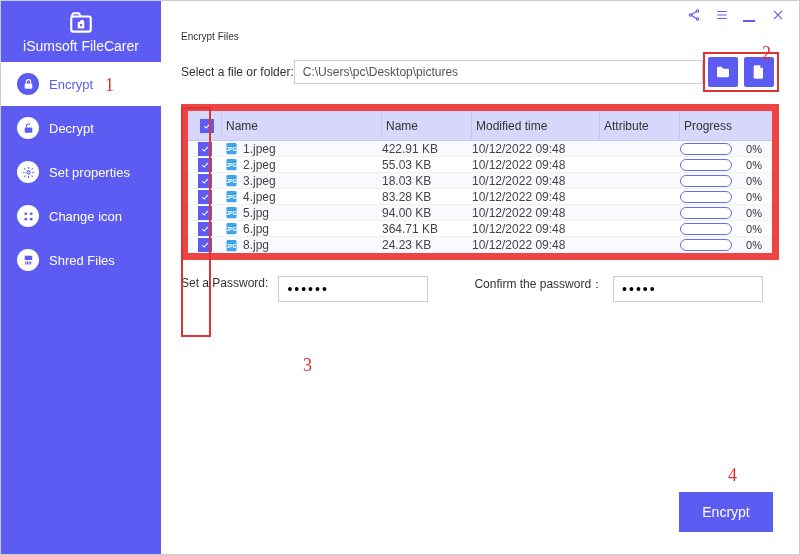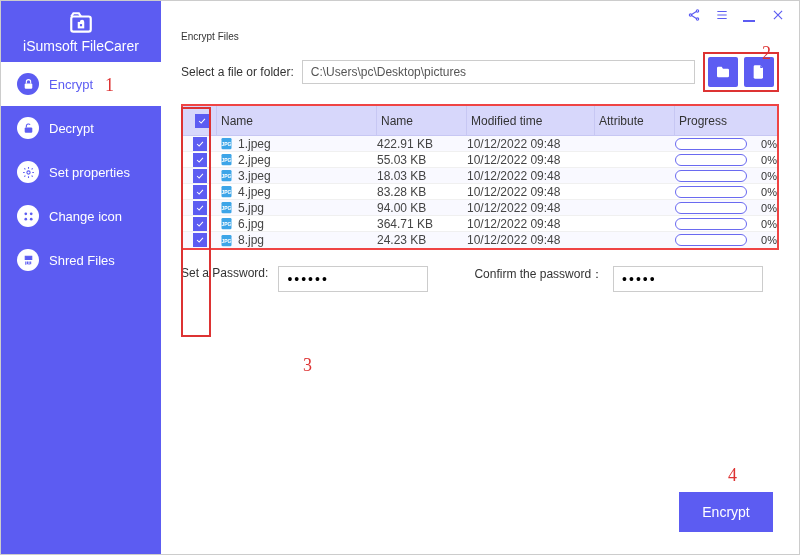--- a/index.html
+++ b/index.html
@@ -13,34 +13,34 @@
 .nav-item { display: flex; align-items: center; gap: 10px; height: 44px; padding: 0 16px; font-size: 13px; cursor: pointer; position: relative; }
 .nav-item.active { background: #fff; color: #5c5cf2; }
 .nav-item.active .nav-icon-wrap { background: #5c5cf2; color: #fff; }
 .nav-icon-wrap { width: 22px; height: 22px; border-radius: 50%; background: #fff; color: #5c5cf2; display: flex; align-items: center; justify-content: center; flex-shrink: 0; }
 .nav-icon-wrap svg { width: 13px; height: 13px; }
 .main { flex: 1; display: flex; flex-direction: column; position: relative; }
 .titlebar { height: 28px; display: flex; justify-content: flex-end; align-items: center; gap: 14px; padding-right: 14px; color: #5c5cf2; }
 .titlebar svg, .titlebar .tb-btn { width: 14px; height: 14px; cursor: pointer; stroke: #5c5cf2; }
 .tb-line { display: inline-block; width: 12px; height: 2px; background: #5c5cf2; margin-top: 2px;}
 .section-title { padding: 2px 20px 10px 20px; font-size: 10px; color: #333; }
-.path-row { display: flex; align-items: center; gap: 8px; padding: 0 20px 12px 20px; }
+.path-row { display: flex; align-items: center; gap: 0; padding: 0 20px 12px 20px; }
 .path-label { font-size: 12px; color: #333; white-space: nowrap; }
 .path-input { flex: 1; border: 1px solid #ccc; height: 24px; padding: 0 8px; font-size: 12px; color: #555; background: #fff; }
 .path-btns { display: flex; gap: 6px; border: 2px solid #d33; padding: 3px; position: relative;}
 .path-btn { width: 30px; height: 30px; background: #5c5cf2; color: #fff; display:flex; align-items:center; justify-content:center; cursor:pointer; border-radius: 2px;}
 .path-btn svg { width: 16px; height: 16px;}
-.table-wrap { margin: 0 20px; border: 2px solid #ef4444; }
+.table-wrap { margin: 0 20px; border: 7px solid #ef4444; }
 .thead { display: flex; background: #d7d7fb; border-bottom: 1px solid #c7c7f3; height: 30px; align-items: center; font-size: 12px; color: #333;}
 .col-check { width: 34px; display:flex; align-items:center; justify-content:center;}
 .col-name { width: 160px; padding-left: 4px;}
 .col-size { width: 90px;}
 .col-time { width: 128px;}
 .col-attr { width: 80px;}
-.col-prog { flex: 1; display:flex; align-items:center; gap:8px; }
+.col-prog { flex: 1; display:flex; align-items:center; gap:8px; padding-right:10px;}
 .thead > div { border-right: 1px solid #c7c7f3; height: 100%; display:flex; align-items:center; padding-left: 4px;}
 .thead > div:last-child { border-right: none;}
 .row { display:flex; height: 16px; align-items:center; font-size: 12px; color: #444; border-bottom: 1px solid #f0f0f0;}
 .row:last-child { border-bottom: none;}
 .row:nth-child(odd) { background: #f9f9ff; }
 .chk { width: 14px; height: 14px; background: #5c5cf2; display:flex; align-items:center; justify-content:center; cursor:pointer;}
 .chk svg { width: 10px; height: 10px; stroke: #fff; stroke-width: 2.5; fill: none;}
 .file-icon { width: 15px; height: 15px; margin-right: 4px; flex-shrink:0; margin-left: -2px;}
 .name-cell { display:flex; align-items:center;}
 .prog-bar { flex:1; height: 12px; border: 1px solid #6a6af0; border-radius: 7px; background:#fff;}

